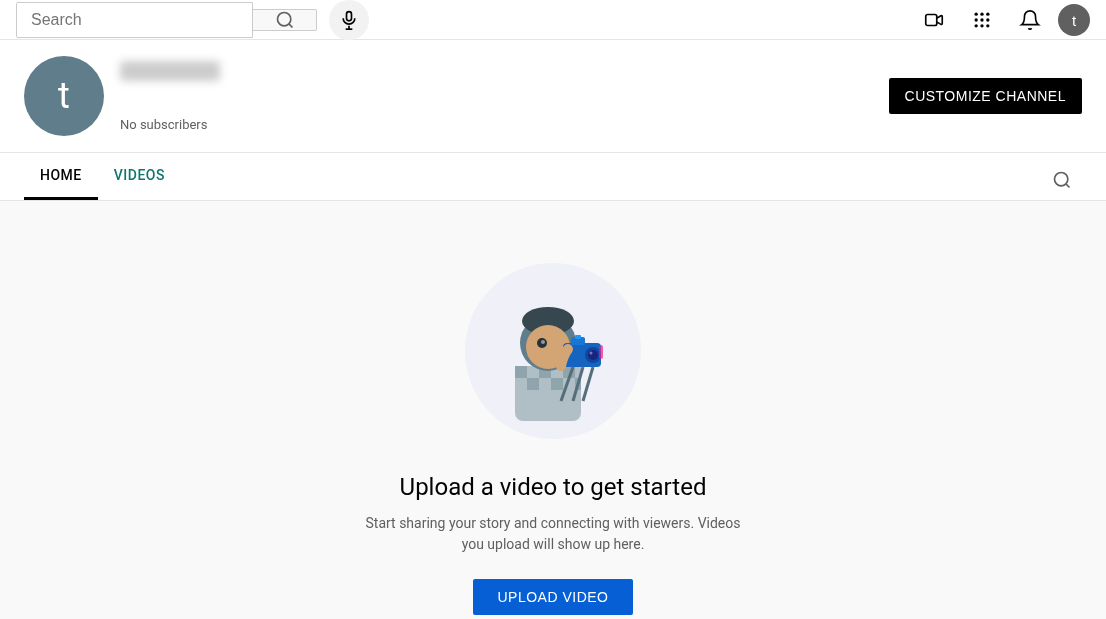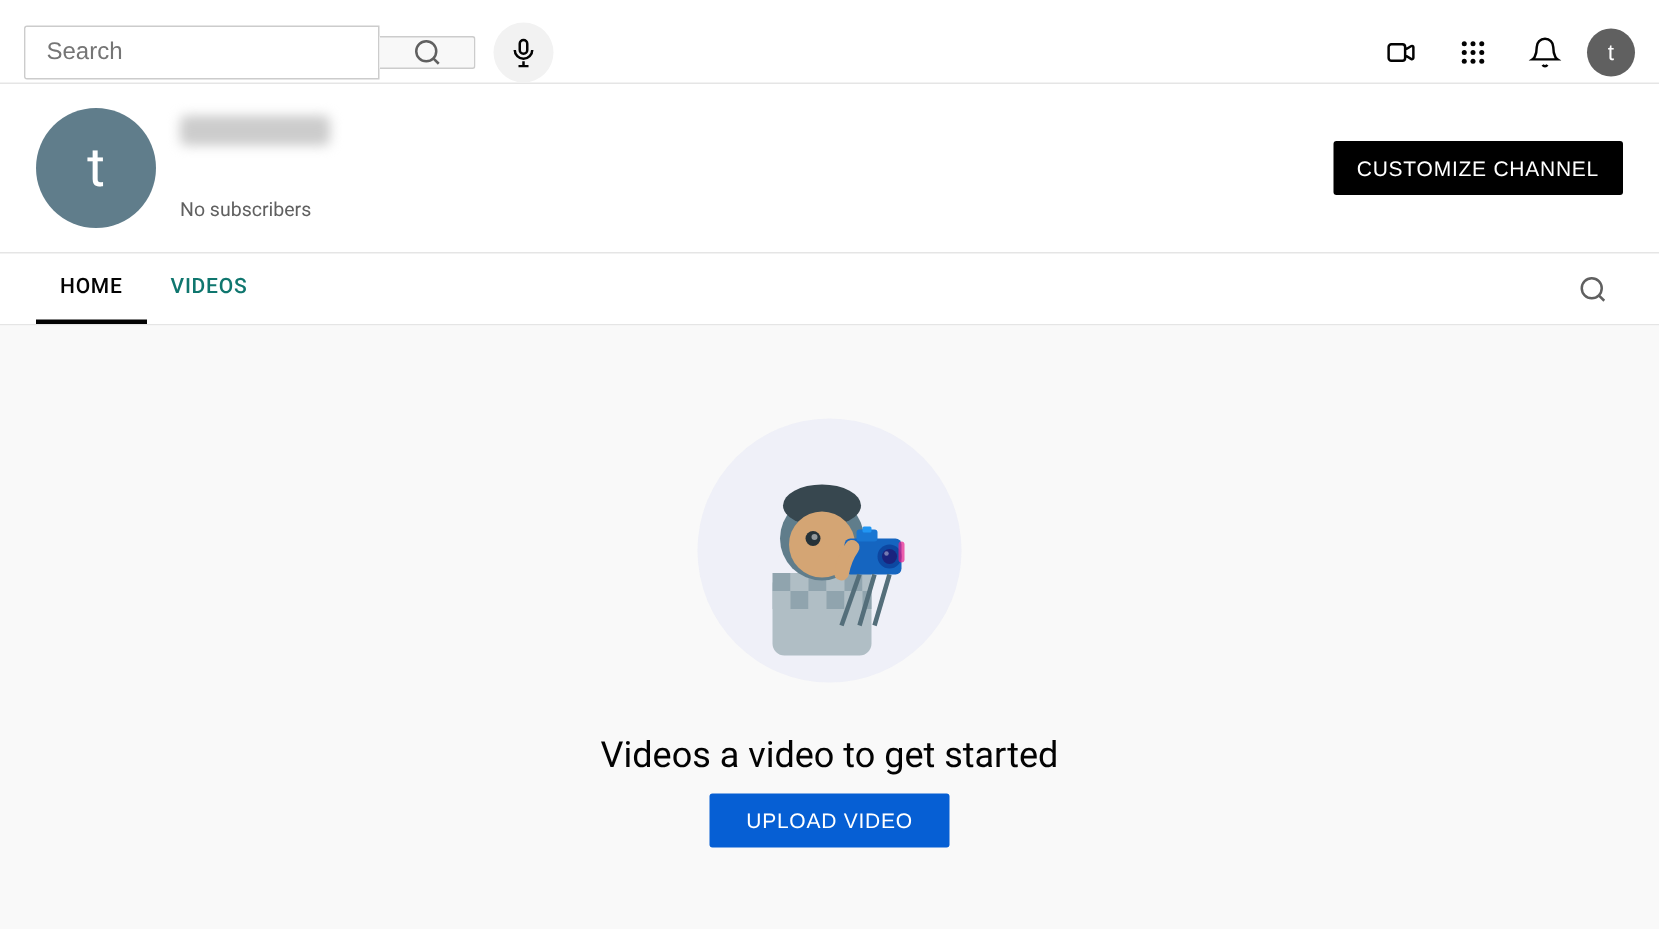--- a/index.html
+++ b/index.html
@@ -1,24 +1,24 @@
 <!DOCTYPE html>
 <html><head>
   <meta charset="utf-8">
   <style>
     * { margin: 0; padding: 0; box-sizing: border-box; }
     body { font-family: 'Roboto', Arial, sans-serif; background: #f9f9f9; color: #030303; }
 
     
     .header {
       display: flex;
-      align-items: flex-end;
+      align-items: flex-start;
       justify-content: space-between;
       padding: 0 16px;
-      height: 56px;
+      height: 40px;
       background: #fff;
       border-bottom: 1px solid #e5e5e5;
       position: sticky;
       top: 0;
       z-index: 100;
       gap: 36px;
     }
     .header-left {
       display: flex;
       align-items: center;
@@ -174,21 +174,21 @@
       font-size: 14px;
       font-weight: 500;
       cursor: pointer;
       letter-spacing: 0.5px;
       text-transform: uppercase;
     }
 
     
     .channel-tabs {
       display: flex;
-      align-items: center;
+      align-items: flex-end;
       padding: 0 24px;
       border-top: 1px solid #e5e5e5;
       max-width: 1106px;
       margin: 0 auto;
     }
     .tab-item {
       padding: 14px 16px;
       font-size: 14px;
       font-weight: 500;
       color: #0f766e;
@@ -394,16 +394,17 @@
       <line x1="120" y1="106" x2="110" y2="140" stroke="#546e7a" stroke-width="3"></line>
 
       <path d="M98 105 Q100 95 105 88" stroke="#d4a574" stroke-width="10" fill="none" stroke-linecap="round"></path>
 
       <rect x="112" y="74" width="6" height="4" rx="1" fill="#2196f3"></rect>
 
       <rect x="136" y="84" width="4" height="14" rx="2" fill="#e91e8c" opacity="0.7"></rect>
     </svg>
   </div>
 
-  <h2 class="upload-cta-title">Videos a video to get started</h2>
+  <h2 class="upload-cta-title">Upload a video to get started</h2>
+  <p class="upload-cta-desc">Start sharing your story and connecting with viewers. Videos you upload will show up here.</p>
   <button class="btn-upload-video">UPLOAD VIDEO</button>
 
 </main>
 
 </body></html>

